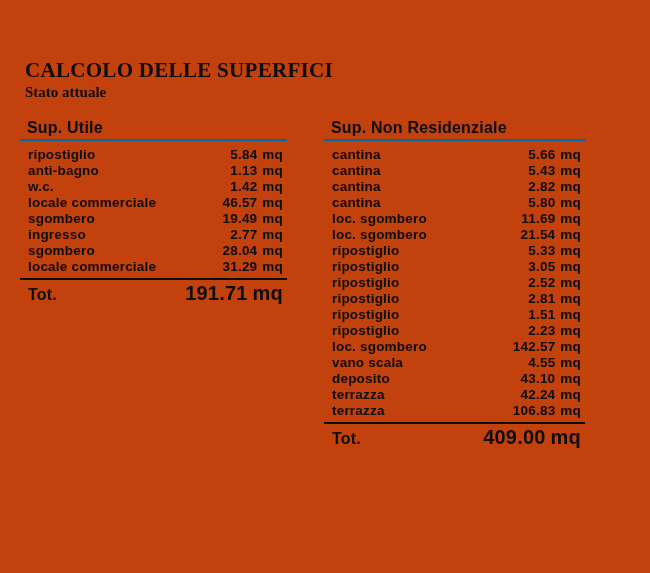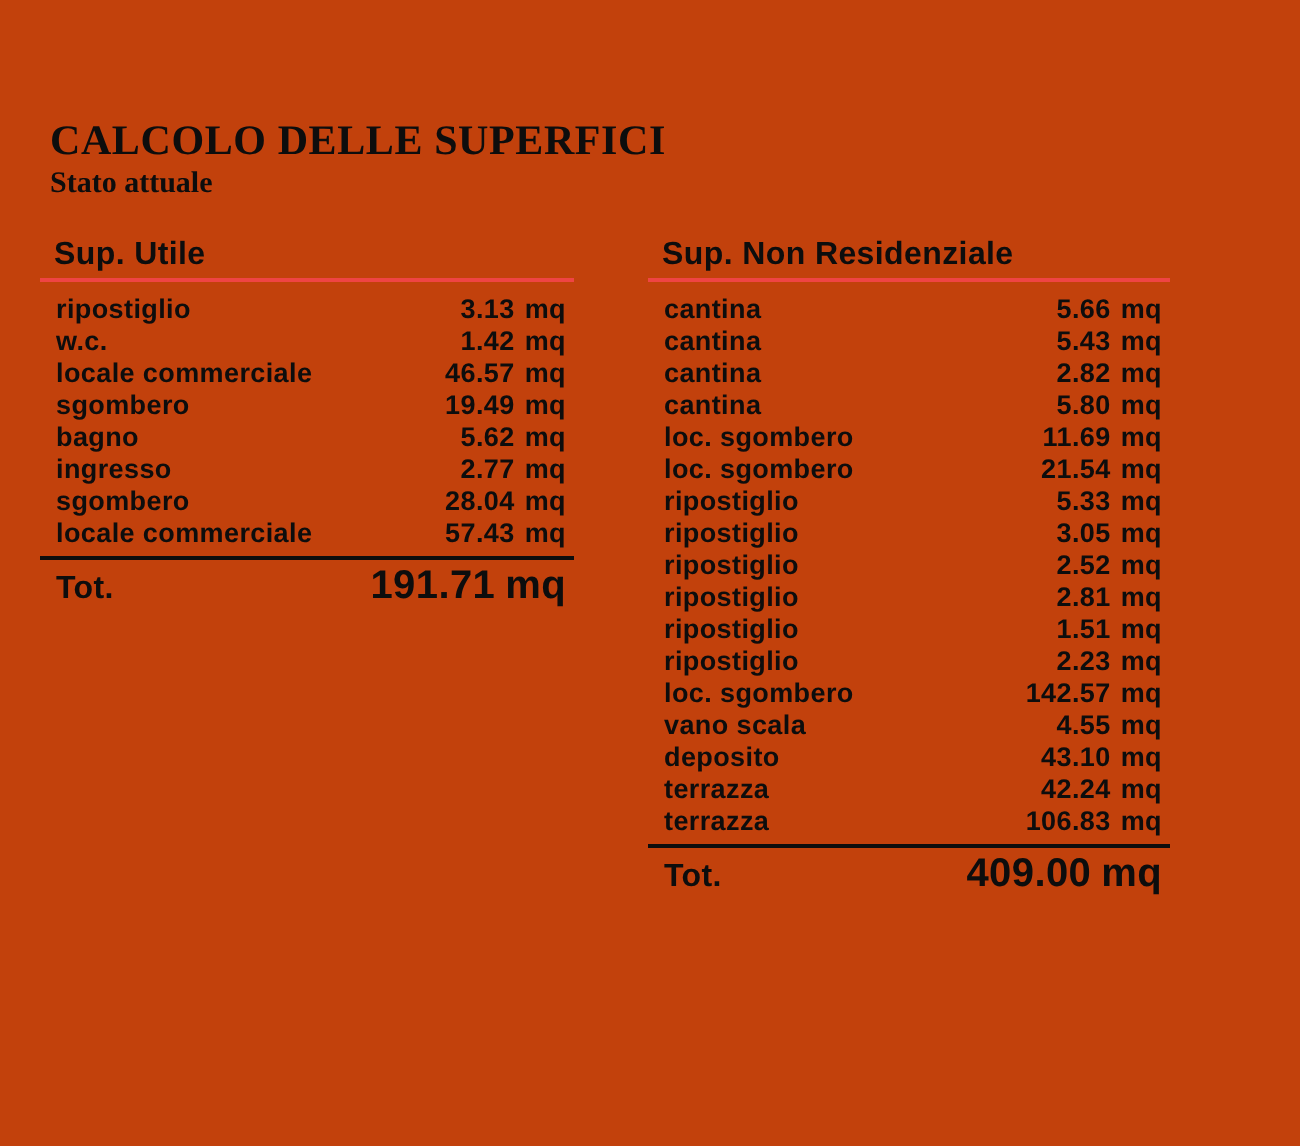--- a/index.html
+++ b/index.html
@@ -40,21 +40,21 @@
     position: absolute;
     top: 119px;
   }
   .surf-table.left  { left: 20px;  width: 267px; }
   .surf-table.right { left: 324px; width: 261px; }
   .table-header {
     font-weight: bold;
     font-size: 16px;
     line-height: 18px;
     padding: 0 0 2px 7px;
-    border-bottom: 2px solid #ef4444;
+    border-bottom: 2px solid #0369a1;
     letter-spacing: 0.2px;
     white-space: nowrap;
   }
   .rows { padding-top: 6px; }
   .row {
     display: flex;
     justify-content: space-between;
     align-items: baseline;
     height: 16px;
     line-height: 16px;
@@ -88,49 +88,49 @@
 <div class="page">
 
   <div class="doc-title">CALCOLO DELLE SUPERFICI</div>
   <div class="doc-subtitle">Stato attuale</div>
 
   <div class="surf-table left">
     <div class="table-header">Sup. Utile</div>
     <div class="rows">
         <div class="row">
     <span class="label-cell">ripostiglio</span>
-    <span class="value-cell"><span>3.13</span><span class="unit">mq</span></span>
+    <span class="value-cell"><span>5.84</span><span class="unit">mq</span></span>
+  </div>
+        <div class="row">
+    <span class="label-cell">anti-bagno</span>
+    <span class="value-cell"><span>1.13</span><span class="unit">mq</span></span>
   </div>
         <div class="row">
     <span class="label-cell">w.c.</span>
     <span class="value-cell"><span>1.42</span><span class="unit">mq</span></span>
   </div>
         <div class="row">
     <span class="label-cell">locale commerciale</span>
     <span class="value-cell"><span>46.57</span><span class="unit">mq</span></span>
   </div>
         <div class="row">
     <span class="label-cell">sgombero</span>
     <span class="value-cell"><span>19.49</span><span class="unit">mq</span></span>
   </div>
         <div class="row">
-    <span class="label-cell">bagno</span>
-    <span class="value-cell"><span>5.62</span><span class="unit">mq</span></span>
-  </div>
-        <div class="row">
     <span class="label-cell">ingresso</span>
     <span class="value-cell"><span>2.77</span><span class="unit">mq</span></span>
   </div>
         <div class="row">
     <span class="label-cell">sgombero</span>
     <span class="value-cell"><span>28.04</span><span class="unit">mq</span></span>
   </div>
         <div class="row">
     <span class="label-cell">locale commerciale</span>
-    <span class="value-cell"><span>57.43</span><span class="unit">mq</span></span>
+    <span class="value-cell"><span>31.29</span><span class="unit">mq</span></span>
   </div>
       </div>
     <div class="total">
       <span class="label-cell">Tot.</span>
       <span class="value-cell"><span>191.71</span><span class="unit">mq</span></span>
     </div>
   </div>
 
   <div class="surf-table right">
     <div class="table-header">Sup. Non Residenziale</div>

